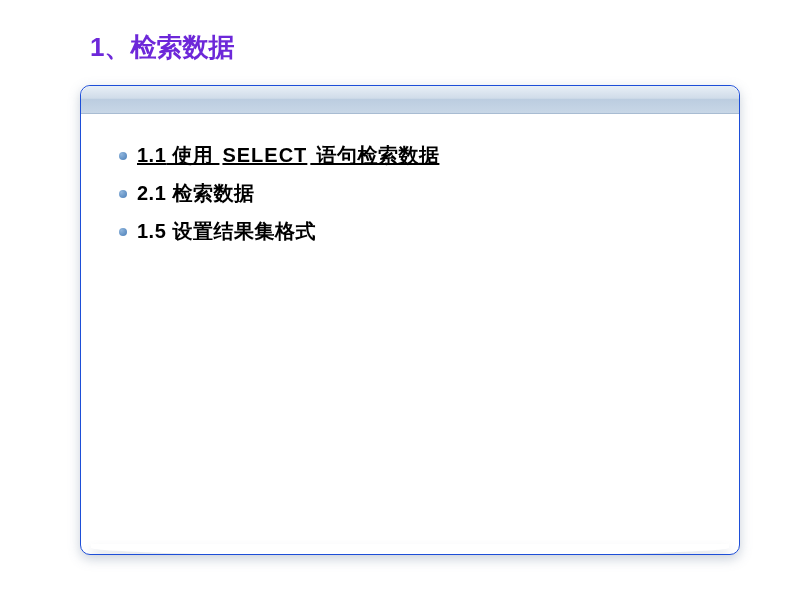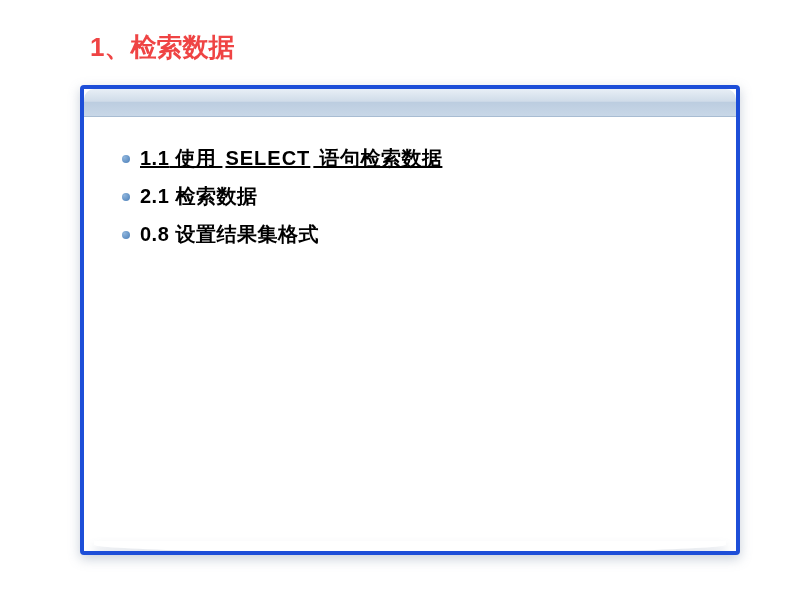--- a/index.html
+++ b/index.html
@@ -11,28 +11,28 @@
       overflow: hidden;
     }
     .slide {
       width: 100%;
       height: 100%;
       padding: 30px 60px 40px 80px;
     }
     .slide-title {
       font-size: 26px;
       font-weight: bold;
-      color: #ef4444;
+      color: #6d28d9;
       margin-bottom: 20px;
       padding-left: 10px;
     }
     .content-box {
       background: #ffffff;
-      border: 4px solid #1d4ed8;
-      border-radius: 4px;
+      border: 1px solid #1d4ed8;
+      border-radius: 10px;
       box-shadow: 0 4px 12px rgba(100, 120, 150, 0.35), inset 0 0 0 1px rgba(255,255,255,0.5);
       height: 470px;
       position: relative;
       overflow: hidden;
     }
     .box-header {
       height: 28px;
       background: linear-gradient(to bottom, #e8eff6 0%, #d0dce9 45%, #bccde0 50%, #c8d7e7 100%);
       border-bottom: 1px solid #a8bcd2;
       border-top-left-radius: 10px;
@@ -90,18 +90,18 @@
         <div class="item active">
           <span class="bullet"></span>
           <span class="item-text"><span>1.1</span><span> 使用 </span><span class="select-word">SELECT</span><span> 语句检索数据</span></span>
         </div>
         <div class="item">
           <span class="bullet"></span>
           <span class="item-text"><span>2.1</span><span> </span><span>检索数据</span></span>
         </div>
         <div class="item">
           <span class="bullet"></span>
-          <span class="item-text"><span>0.8</span><span> </span><span>设置结果集格式</span></span>
+          <span class="item-text"><span>1.5</span><span> </span><span>设置结果集格式</span></span>
         </div>
       </div>
     <div class="bottom-shadow"></div>
   </div>
 </div>
 
 </body></html>

